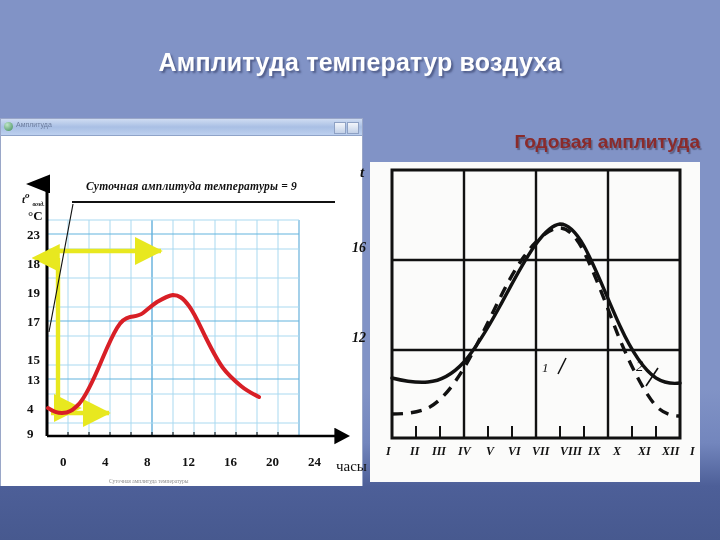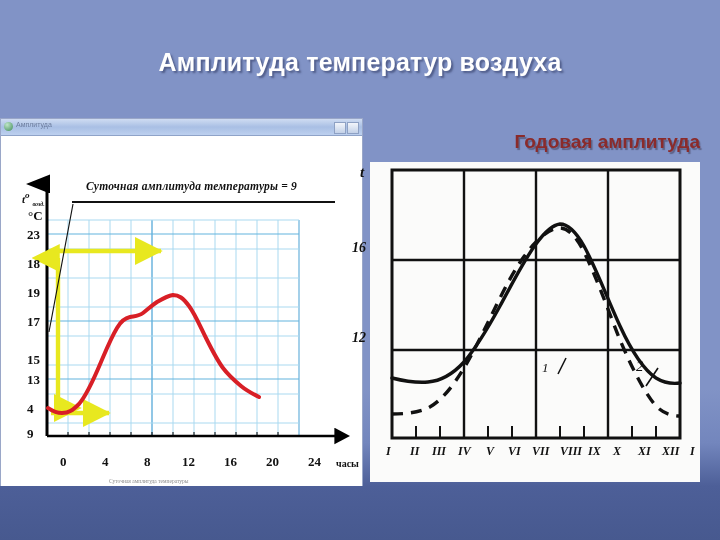--- a/index.html
+++ b/index.html
@@ -67,21 +67,21 @@
   
   #left-chart{position:absolute;left:0;top:0;width:361px;height:350px;}
 
   
   .ltxt{position:absolute;font-family:"Liberation Serif", serif;color:#111;padding-left:17px;}
   #l-ylabel-t{left:4px;top:54px;font-size:11px;font-weight:bold;font-style:italic;}
   #l-ylabel-t sub{font-size:6px;}
   #l-unit{left:10px;top:72px;font-size:13px;font-weight:bold;}
   .l-ytick{left:9px;font-size:13px;font-weight:bold;}
   .l-xtick{font-size:13px;font-weight:bold;top:318px;}
-  #l-hours{left:318px;top:322px;font-size:10px;font-weight:bold;}
+  #l-hours{left:318px;top:322px;font-size:15px;font-weight:normal;}
   #l-annot{
     left:68px;top:44px;font-size:11.5px;font-style:italic;font-weight:bold;
     white-space:nowrap;letter-spacing:.2px;
   }
   #l-caption{
     position:absolute;left:108px;top:342px;font-size:5.5px;color:#4a4a4a;
     font-family:"Liberation Serif", serif;opacity:.65;white-space:nowrap;
   }
 
   

